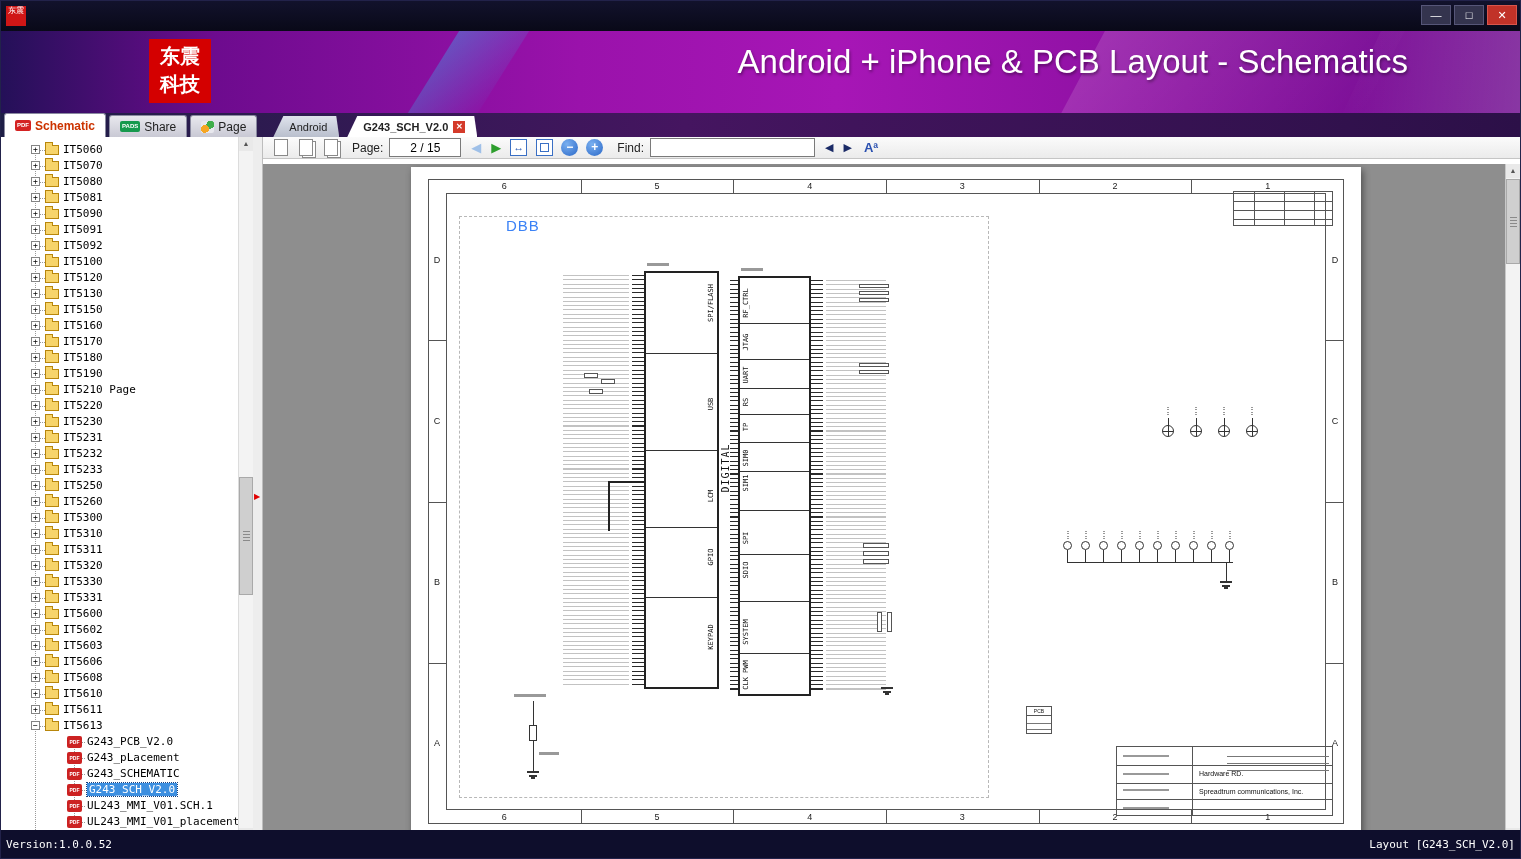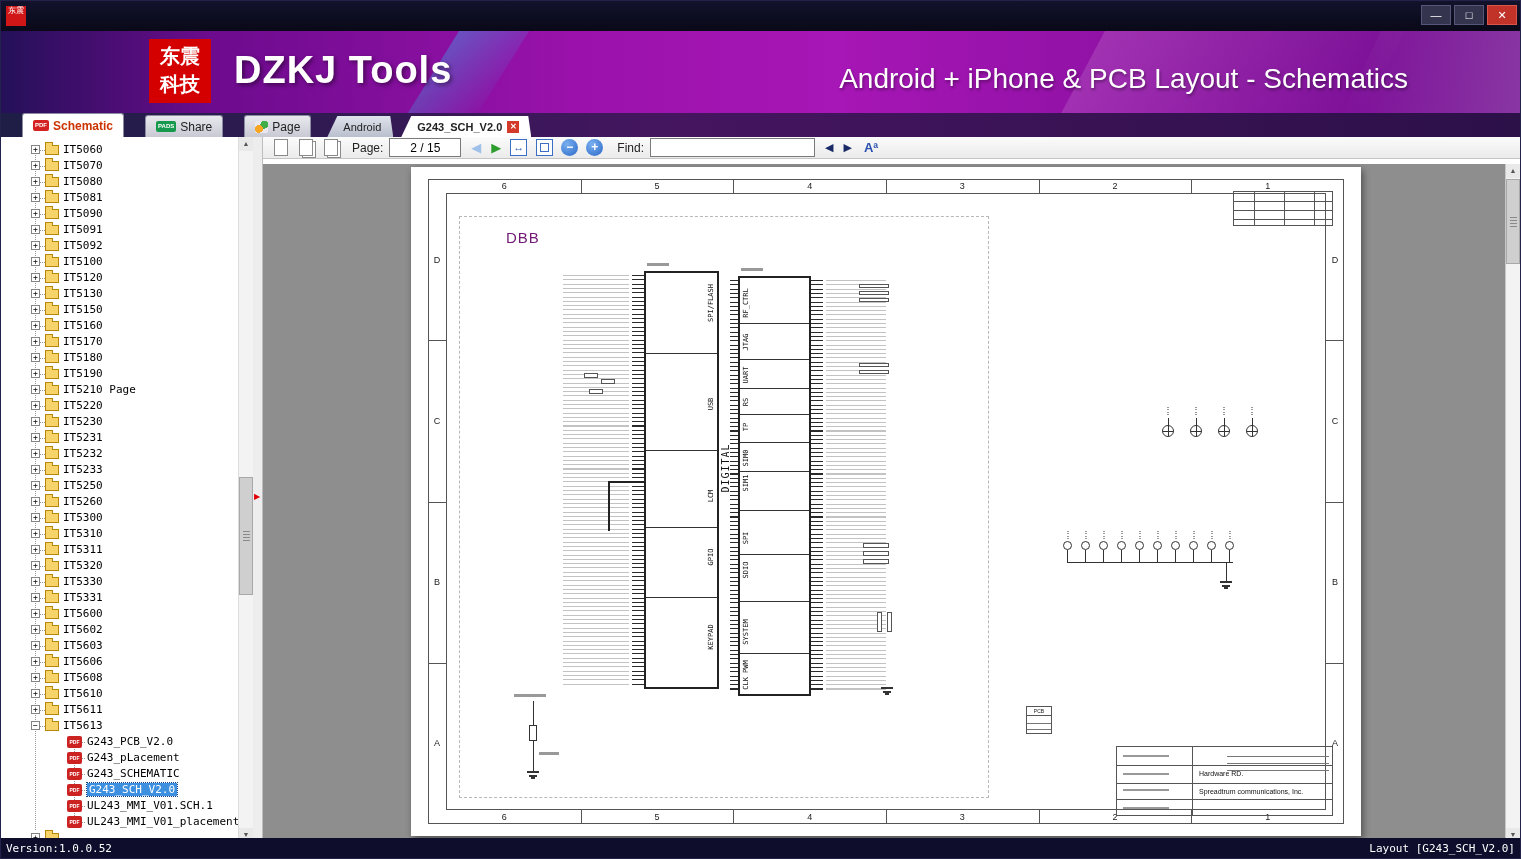--- a/index.html
+++ b/index.html
@@ -12,24 +12,24 @@
 .winbtns{position:absolute;right:3px;top:4px;display:flex;gap:3px}
 .winbtn{width:30px;height:20px;background:#34344e;border:1px solid #565678;color:#fff;font-size:11px;display:flex;align-items:center;justify-content:center;cursor:default}
 .winbtn.close{background:#c13228;border-color:#d8564c}
 
 .banner{position:absolute;top:30px;height:82px;left:0;right:0;overflow:hidden;background:linear-gradient(90deg,#241058 0%,#6d0b8e 14%,#9a12ab 38%,#a716b6 55%,#8a10a0 78%,#700c90 100%)}
 .streak1{position:absolute;left:430px;top:-10px;width:70px;height:110px;background:linear-gradient(115deg,rgba(40,210,255,.35),rgba(40,210,255,0));transform:skewX(-32deg)}
 .streak2{position:absolute;left:1080px;top:-10px;width:300px;height:110px;background:linear-gradient(110deg,rgba(255,255,255,.14),rgba(255,255,255,0));transform:skewX(-28deg)}
 .streak3{position:absolute;right:-30px;top:-10px;width:190px;height:110px;background:linear-gradient(250deg,rgba(255,255,255,.22),rgba(255,255,255,0));transform:skewX(-25deg)}
 .logo{position:absolute;left:148px;top:8px;width:62px;height:64px;background:#d40000;color:#fff;font-weight:bold;font-size:20px;line-height:28px;text-align:center;padding-top:3px}
 .appname{position:absolute;left:233px;top:18px;font-size:38px;font-weight:bold;color:#fff;letter-spacing:1px;text-shadow:2px 2px 4px rgba(0,0,0,.45)}
-.tagline{position:absolute;right:112px;top:32px;font-size:28px;color:#fff;text-shadow:1px 2px 3px rgba(0,0,0,.4)}
+.tagline{position:absolute;right:112px;top:12px;font-size:33px;color:#fff;text-shadow:1px 2px 3px rgba(0,0,0,.4)}
 
 .tabbar{position:absolute;top:112px;height:24px;left:0;right:0;background:linear-gradient(90deg,#1e1e46,#451560 45%,#2c1048);display:flex;align-items:flex-end}
-.maintab{height:22px;display:flex;align-items:center;gap:4px;padding:5px 10px;background:linear-gradient(#e8e8ee,#c9c9d4);border:1px solid #8a8aa0;border-bottom:none;border-radius:3px 3px 0 0;margin-left:21px;font-size:12px;color:#222}
+.maintab{height:22px;display:flex;align-items:center;gap:4px;padding:5px 10px;background:linear-gradient(#e8e8ee,#c9c9d4);border:1px solid #8a8aa0;border-bottom:none;border-radius:3px 3px 0 0;margin-left:3px;font-size:12px;color:#222}
 .maintab.active{background:#fff;height:24px}
 .maintab.active .mlabel{color:#cc3300;font-weight:bold}
 .badge{display:inline-block;font-size:6px;font-weight:bold;color:#fff;text-align:center;border-radius:2px;padding:2px 2px;line-height:7px}
 .badge.pdf{background:#d42222}
 .badge.pads{background:#16994d}
 .badge.share{width:13px;height:12px;background:radial-gradient(circle at 30% 65%,#f6a623 0 4px,transparent 4px),radial-gradient(circle at 72% 30%,#3fae49 0 4px,transparent 4px),#e8e8ee}
 .doctab{position:relative;height:21px;margin-left:8px;display:flex;align-items:center;gap:5px;padding:0 12px 0 16px;font-size:11px;color:#222;background:linear-gradient(#dfe3ec,#b9bfcd);clip-path:polygon(10px 0,calc(100% - 3px) 0,100% 100%,0 100%)}
 .doctab.active{background:#fff;font-weight:bold}
 .tabclose{display:inline-block;width:12px;height:12px;background:#d43a2a;color:#fff;font-size:8px;line-height:12px;text-align:center;font-weight:bold}
 .tabspacer{width:8px}
@@ -78,21 +78,21 @@
 .f-outer{left:17px;right:17px;top:12px;bottom:12px}
 .f-inner{left:35px;right:35px;top:26px;bottom:26px}
 #grid-top,#grid-bottom{position:absolute;left:17px;right:17px;height:14px;display:flex}
 #grid-top{top:12px}#grid-bottom{bottom:12px}
 #grid-top span,#grid-bottom span{flex:1;text-align:center;font-size:9px;line-height:14px;color:#222}
 #grid-left,#grid-right{position:absolute;top:12px;bottom:12px;width:18px;display:flex;flex-direction:column}
 #grid-left{left:17px}#grid-right{right:17px}
 #grid-left span,#grid-right span{flex:1;display:flex;align-items:center;justify-content:center;font-size:9px;color:#222}
 .tick{position:absolute;background:#555}
 .dashed{position:absolute;left:48px;top:49px;width:530px;height:582px;border:1px dashed #b8b8b8}
-.dbb{position:absolute;left:95px;top:62px;font-size:15px;letter-spacing:1px;color:#701a75}
+.dbb{position:absolute;left:95px;top:50px;font-size:15px;letter-spacing:1px;color:#3b82f6}
 .icb{position:absolute;border:2px solid #222;background:#fff}
 #icb-l{left:233px;top:104px;width:75px;height:418px}
 #icb-r{left:327px;top:109px;width:73px;height:420px}
 .vlabel{position:absolute;writing-mode:vertical-rl;transform:translateY(-50%) rotate(180deg);font-size:7px;color:#111;font-family:"DejaVu Sans Mono",monospace;white-space:nowrap}
 .divh{position:absolute;left:0;right:0;height:1px;background:#333}
 #digital{position:absolute;left:309px;top:301px;writing-mode:vertical-rl;transform:translateY(-50%) rotate(180deg);font-size:10px;letter-spacing:1px;color:#111;font-family:"DejaVu Sans Mono",monospace}
 .pins{position:absolute;background:repeating-linear-gradient(to bottom,#2a2a2a 0 1px,transparent 1px 4.3px)}
 .noise{position:absolute;background:repeating-linear-gradient(to bottom,#9a9a9a 0 1px,transparent 1px 4.3px);opacity:.6}
 .hbar{position:absolute;background:#999}
 .lline{position:absolute;left:197px;top:314px;width:36px;height:50px;border-left:2px solid #222;border-top:2px solid #222}
@@ -121,21 +121,21 @@
 #titleblock{position:absolute;left:705px;top:579px;width:217px;height:70px;border:1px solid #555;font-size:7px;color:#111}
 #titleblock .h{position:absolute;left:0;right:0;height:1px;background:#555}
 #titleblock .v{position:absolute;top:0;bottom:0;width:1px;background:#555}
 #titleblock .fine{position:absolute;left:110px;top:3px;width:102px;height:26px;background:repeating-linear-gradient(to bottom,transparent 0 6px,#777 6px 7px)}
 #titleblock .dept{position:absolute;left:82px;top:23px}
 #titleblock .co{position:absolute;left:82px;top:41px}
 #titleblock .nbar{position:absolute;left:6px;width:46px;height:2px;background:#999}
 
 .canvas .sb{border-left:1px solid #c8c8c8}
 
-.statusbar{position:absolute;left:0;right:0;bottom:0;height:20px;background:#0e0e2c;color:#fff;display:flex;justify-content:space-between;align-items:center;padding:0 5px;font-size:11px;font-family:"DejaVu Sans Mono",monospace}
+.statusbar{position:absolute;left:0;right:0;bottom:0;height:28px;background:#0e0e2c;color:#fff;display:flex;justify-content:space-between;align-items:center;padding:0 5px;font-size:11px;font-family:"DejaVu Sans Mono",monospace}
 </style>
 </head>
 <body>
 
 <div id="win">
 
   <div class="titlebar">
     <span class="app-icon">东震</span>
     <div class="winbtns">
       <span class="winbtn">—</span>
@@ -145,21 +145,20 @@
   </div>
 
   <div class="banner">
     <div class="streak1"></div>
     <div class="streak2"></div>
     <div class="streak3"></div>
     <div class="logo">
       <div>东震</div>
       <div>科技</div>
     </div>
-    <div class="appname">DZKJ Tools</div>
     <div class="tagline">Android + iPhone &amp; PCB Layout - Schematics</div>
   </div>
 
   <div class="tabbar">
     <div class="maintab active">
       <span class="badge pdf">PDF</span>
       <span class="mlabel">Schematic</span>
     </div>
     <div class="maintab">
       <span class="badge pads">PADS</span>

